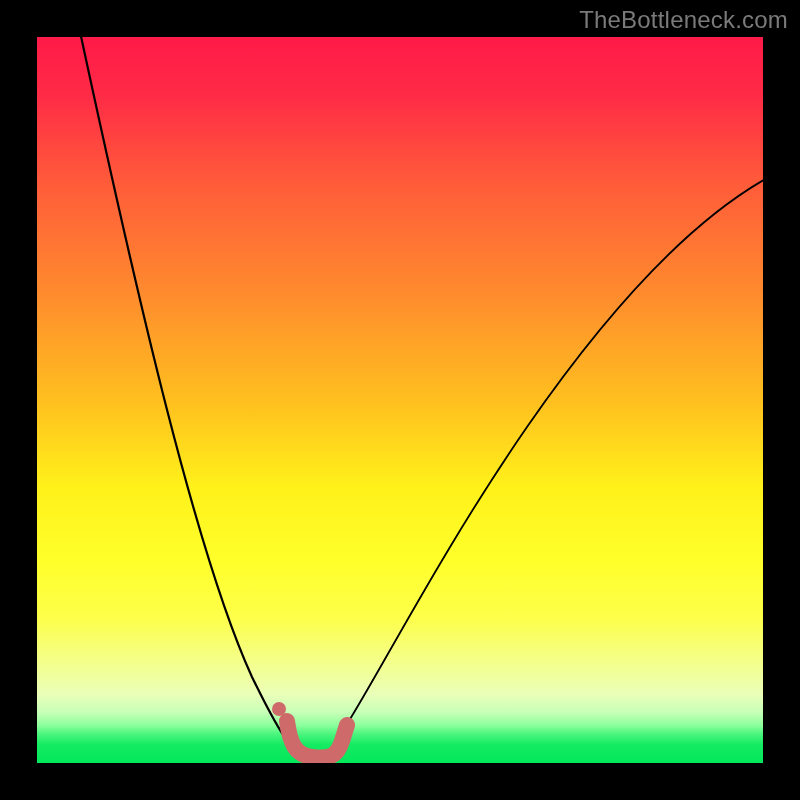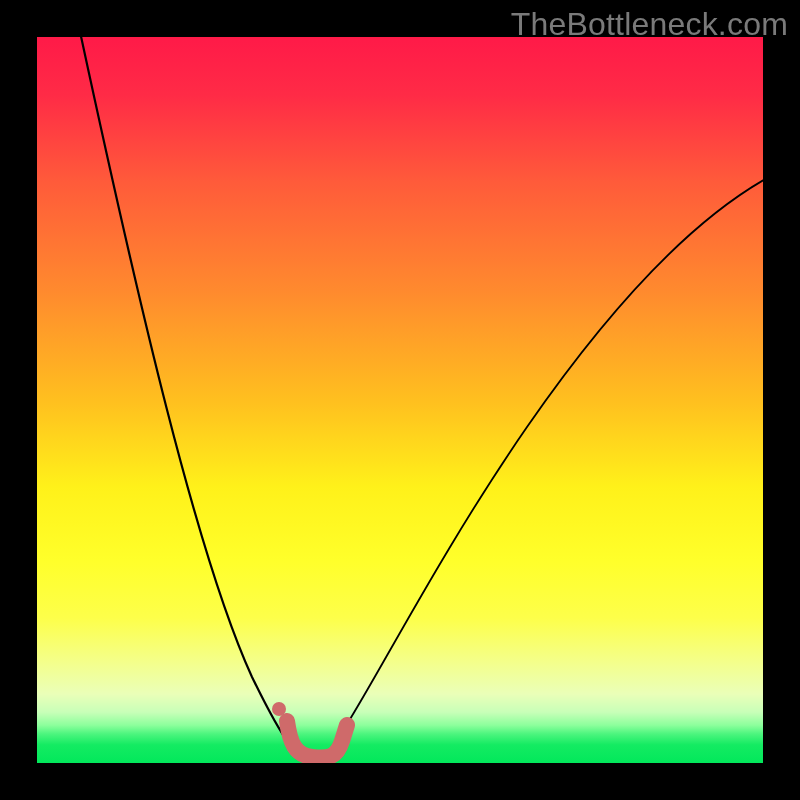--- a/index.html
+++ b/index.html
@@ -32,21 +32,21 @@
     left: 0;
     top: 0;
     width: 100%;
     height: 100%;
   }
   .watermark {
     position: absolute;
     top: 6px;
     right: 12px;
     color: #7a7a7a;
-    font-size: 32px;
+    font-size: 24px;
     font-weight: 500;
     letter-spacing: 0.2px;
     user-select: none;
   }
   svg.curve {
     position: absolute;
     left: 0;
     top: 0;
     width: 100%;
     height: 100%;

